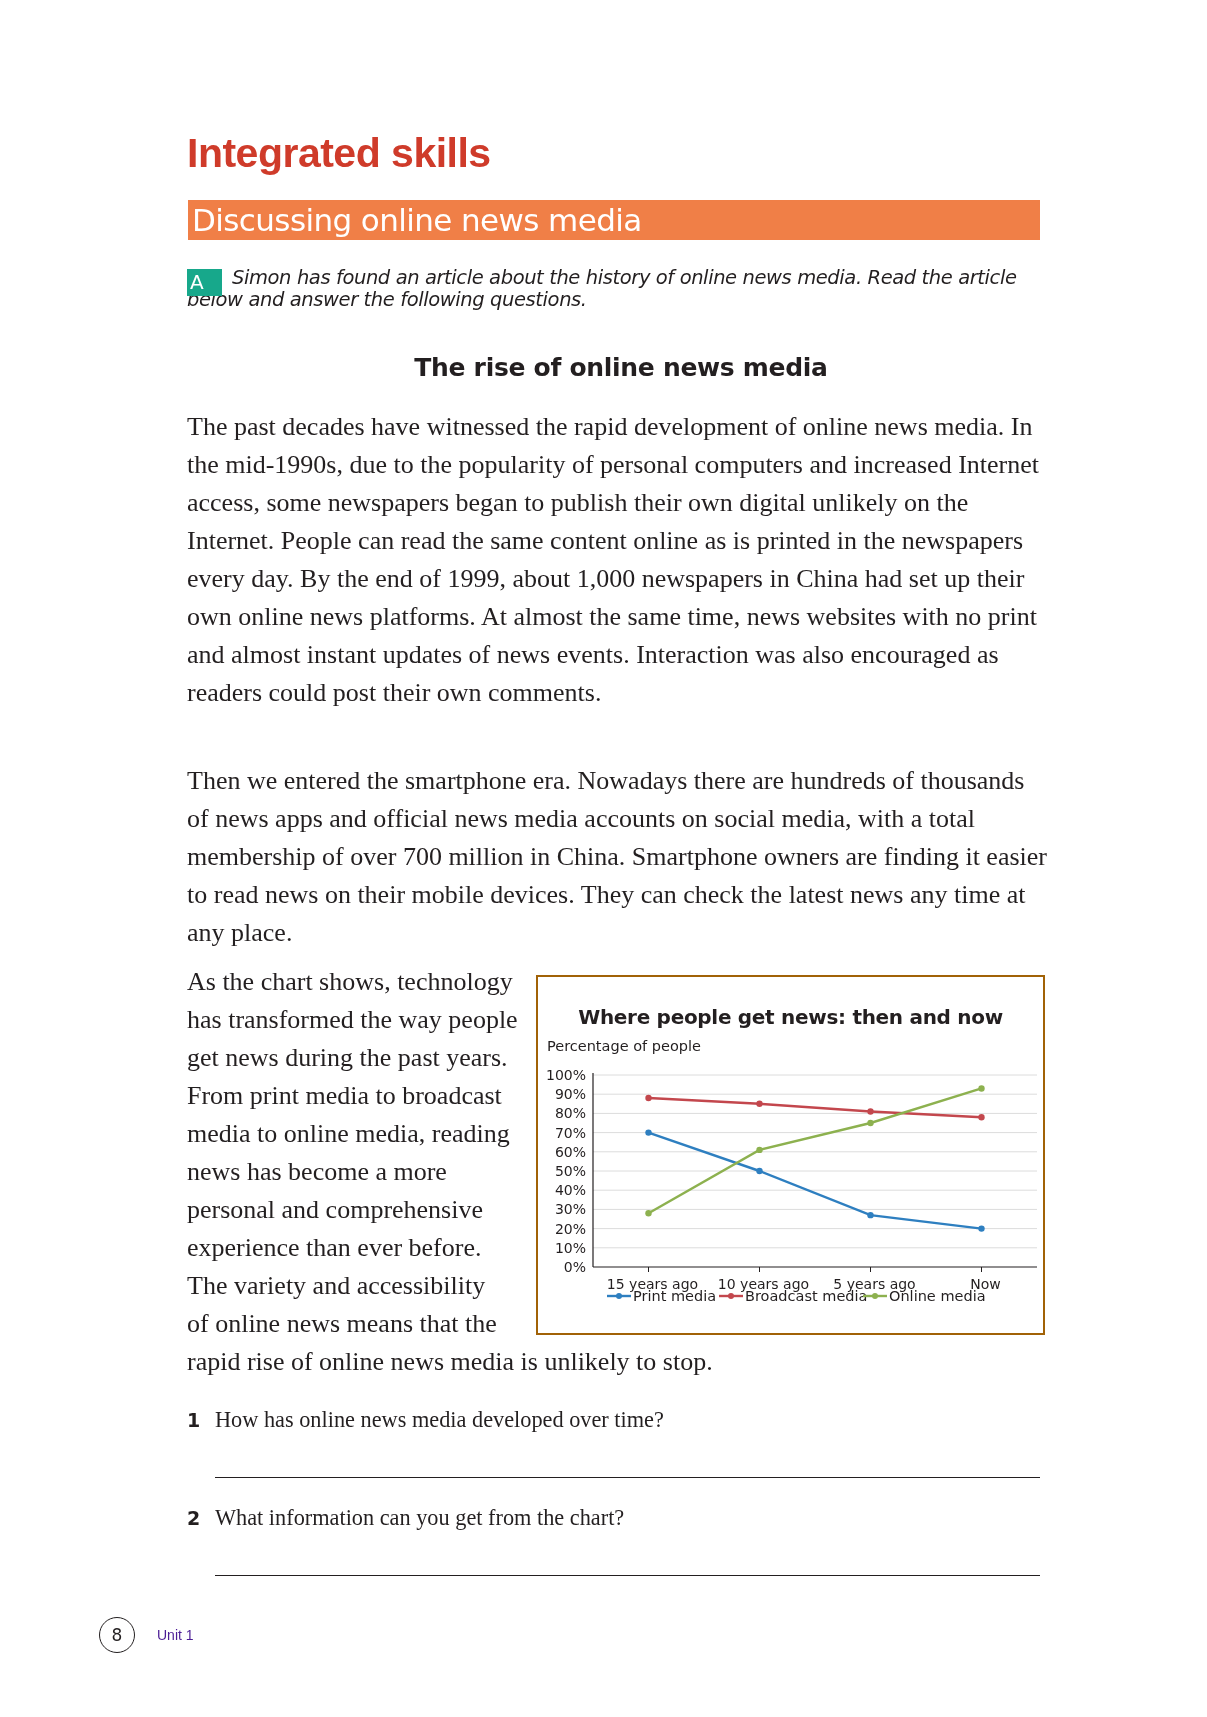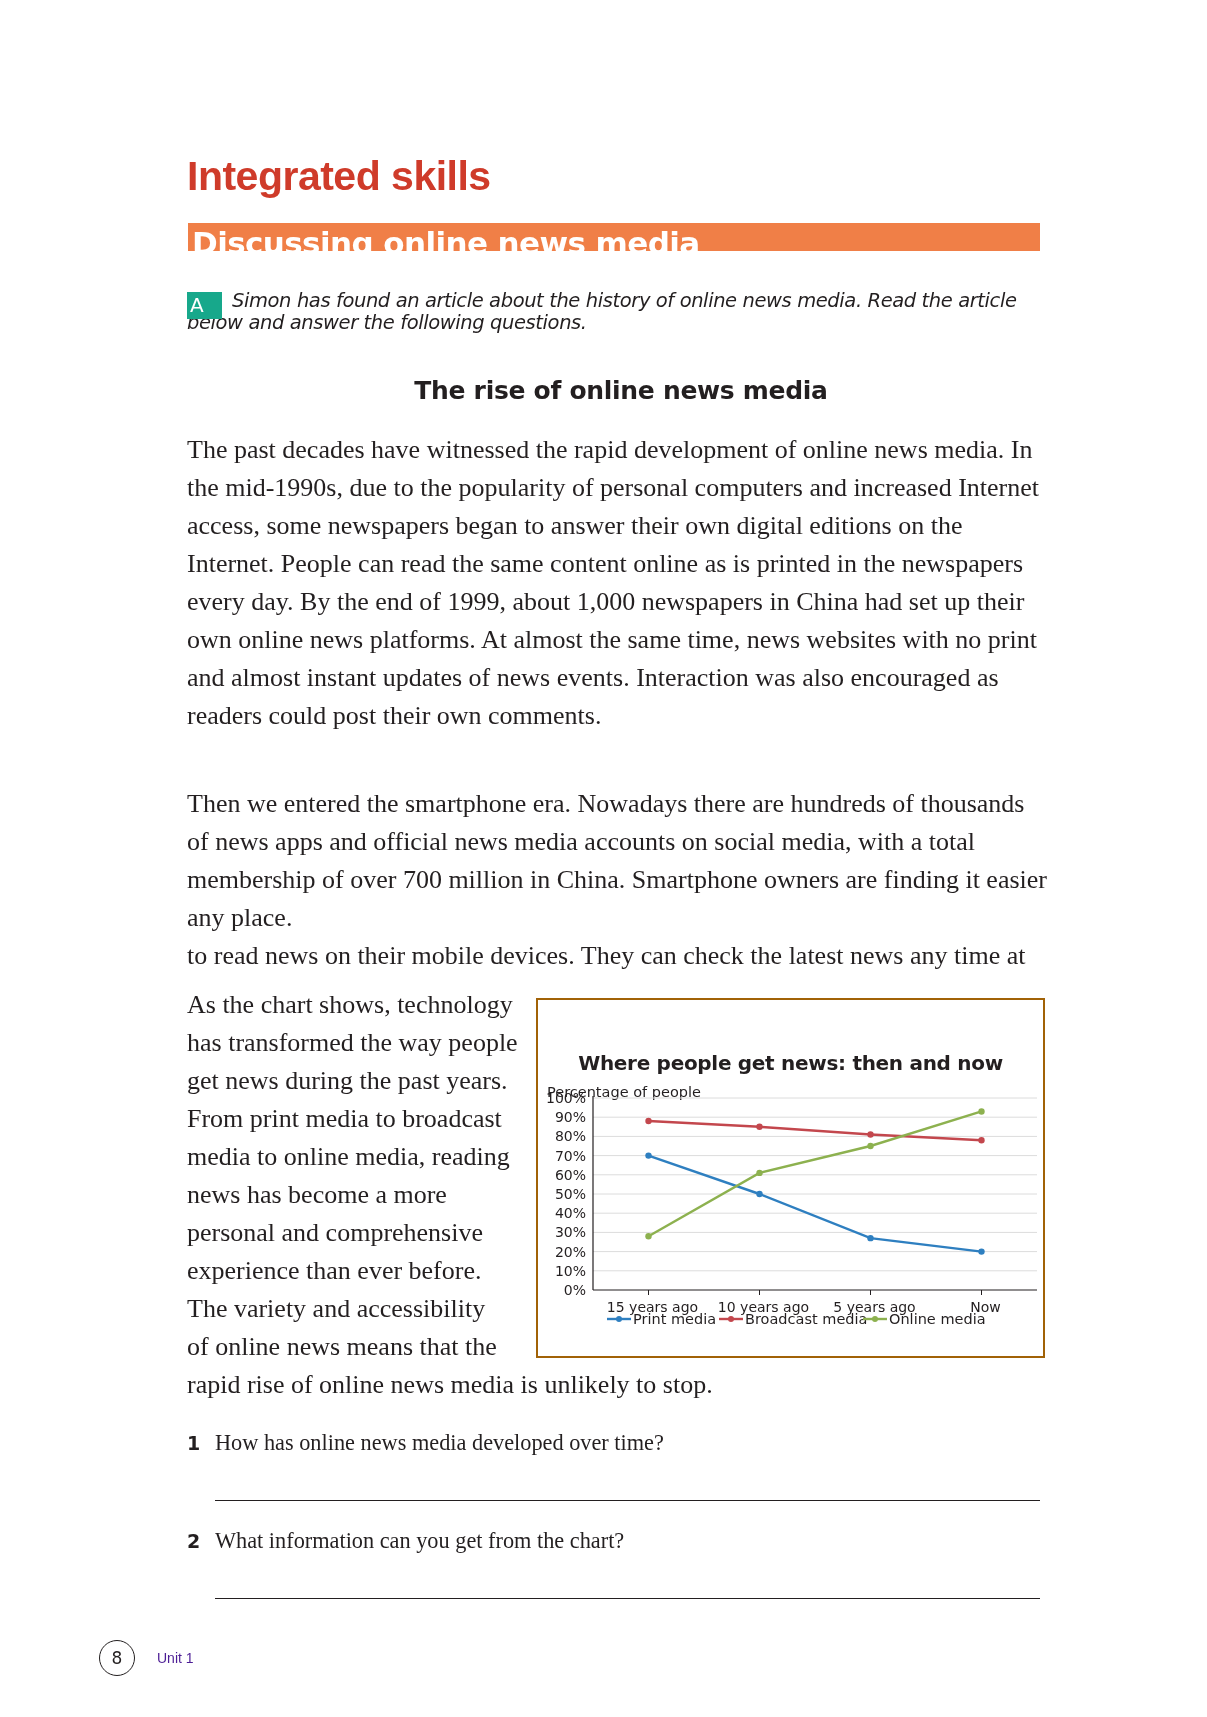--- a/index.html
+++ b/index.html
@@ -1,21 +1,21 @@
 <!DOCTYPE html>
 <html><head>
 <meta charset="utf-8">
 <style>
   html, body { margin: 0; padding: 0; background: #ffffff; }
   body { width: 1207px; height: 1717px; position: relative; overflow: hidden;
          font-family: "Liberation Serif", serif; color: #231f20; }
-  .abs { position: absolute; margin-top: 23px; }
+  .abs { position: absolute; }
   .section-title { left: 187px; top: 128px; font-family: "Liberation Sans", sans-serif;
                    font-weight: bold; font-size: 41px; color: #cf3b2a; letter-spacing: -0.5px; line-height: 50px; }
-  .banner { left: 188px; top: 200px; width: 852px; height: 28px; background: #f07f47; font-weight: bold; }
+  .banner { left: 188px; top: 200px; width: 852px; height: 40px; background: #f07f47; }
   .banner-text { position: absolute; left: 4px; top: 0; line-height: 40px; font-family: "DejaVu Sans", sans-serif;
                  font-size: 31px; color: #ffffff; letter-spacing: -0.6px; }
   .badge { left: 187px; top: 269px; width: 35px; height: 27px; background: #17a88b; color: #fff;
            font-family: "DejaVu Sans", sans-serif; font-size: 20px; line-height: 27px; padding-left: 3px; box-sizing: border-box; }
   .instruction { left: 187px; top: 267px; width: 860px; font-family: "DejaVu Sans", sans-serif; font-style: italic;
                  font-size: 19.5px; line-height: 22px; color: #231f20; text-indent: 45px; letter-spacing: -0.4px; }
   .article-title { left: 195px; width: 852px; top: 350px; text-align: center; font-family: "DejaVu Sans", sans-serif;
                    font-weight: bold; font-size: 25px; line-height: 36px; color: #231f20; letter-spacing: -0.3px; }
   .para { left: 187px; width: 860px; font-size: 26px; line-height: 38px; color: #231f20; }
   .para .line { display: block; white-space: nowrap; }
@@ -41,34 +41,34 @@
 </div>
 
 <div class="abs instruction">Simon has found an article about the history of online news media. Read the article below and answer the following questions.</div>
 <div class="abs badge">A</div>
 
 <div class="abs article-title">The rise of online news media</div>
 
 <div class="abs para" style="top:408px">
   <span class="line">The past decades have witnessed the rapid development of online news media. In</span>
   <span class="line">the mid-1990s, due to the popularity of personal computers and increased Internet</span>
-  <span class="line">access, some newspapers began to answer their own digital editions on the</span>
+  <span class="line">access, some newspapers began to publish their own digital unlikely on the</span>
   <span class="line">Internet. People can read the same content online as is printed in the newspapers</span>
   <span class="line">every day. By the end of 1999, about 1,000 newspapers in China had set up their</span>
   <span class="line">own online news platforms. At almost the same time, news websites with no print</span>
   <span class="line">and almost instant updates of news events. Interaction was also encouraged as</span>
   <span class="line">readers could post their own comments.</span>
 </div>
 
 <div class="abs para" style="top:762px">
   <span class="line">Then we entered the smartphone era. Nowadays there are hundreds of thousands</span>
   <span class="line">of news apps and official news media accounts on social media, with a total</span>
   <span class="line">membership of over 700 million in China. Smartphone owners are finding it easier</span>
+  <span class="line">to read news on their mobile devices. They can check the latest news any time at</span>
   <span class="line">any place.</span>
-  <span class="line">to read news on their mobile devices. They can check the latest news any time at</span>
 </div>
 
 <div class="abs para" style="top:963px">
   <span class="line">As the chart shows, technology</span>
   <span class="line">has transformed the way people</span>
   <span class="line">get news during the past years.</span>
   <span class="line">From print media to broadcast</span>
   <span class="line">media to online media, reading</span>
   <span class="line">news has become a more</span>
   <span class="line">personal and comprehensive</span>

